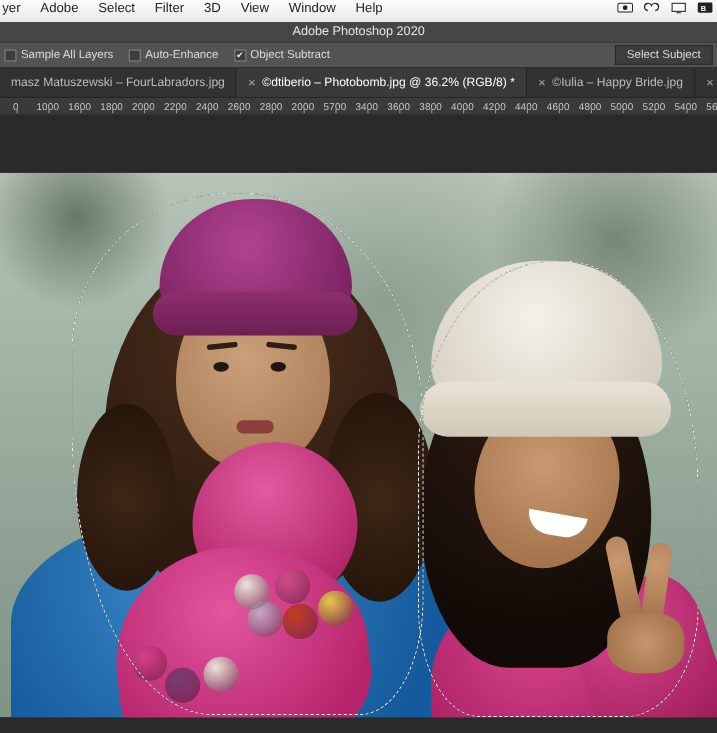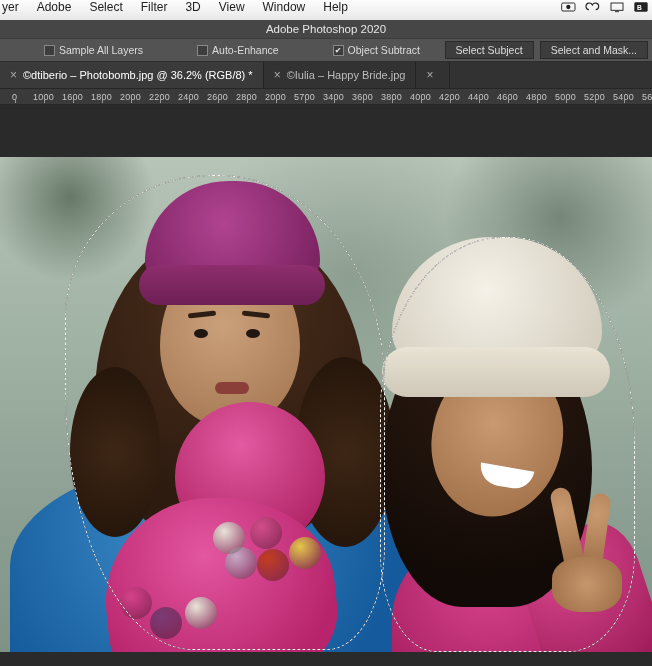--- a/index.html
+++ b/index.html
@@ -14,21 +14,21 @@
 
   
   .title-bar { height: 18px; background: #464646; display:flex; align-items:center; justify-content:center; font-size:11.5px; color:#e6e6e6; }
 
   
   .options-bar { height: 24px; background: #535353; display:flex; align-items:center; padding:0 4px; font-size:10.5px; color:#dcdcdc; border-top:1px solid #3b3b3b; border-bottom:1px solid #2d2d2d; }
   .opt-select { display:flex; align-items:center; background:#3d3d3d; border:1px solid #2a2a2a; height:18px; padding:0 4px; margin-right:14px; width:108px; justify-content:space-between; }
   .opt-select .chev { font-size:9px; color:#bbb; }
   .checkbox { width:11px; height:11px; border:1px solid #888; background:#3d3d3d; display:inline-flex; align-items:center; justify-content:center; margin-right:4px; }
   .checkbox.checked::after { content:"✔"; font-size:8px; color:#eee; }
-  .opt-group { display:flex; align-items:center; margin-right:14px;margin-left:40px; }
+  .opt-group { display:flex; align-items:center; margin-right:14px; }
   .btn { background:#3d3d3d; border:1px solid #2a2a2a; height:18px; padding:0 10px; display:flex; align-items:center; margin-left:6px; color:#ddd; }
   .options-bar .flex { flex:1; }
 
   
   .doc-tabs { height: 26px; background:#323232; display:flex; align-items:stretch; font-size:11px; color:#bdbdbd; }
   .doc-tab { display:flex; align-items:center; padding:0 10px; border-right:1px solid #232323; position:relative; white-space:nowrap; }
   .doc-tab.active { background:#3a3a3a; color:#fff; }
   .doc-tab .close { margin-right:6px; font-size:12px; color:#aaa; }
 
   
@@ -151,26 +151,26 @@
   <div class="opt-group">
     <span class="checkbox checked"></span>
     <span>Object Subtract</span>
   </div>
 
   <span class="flex"></span>
 
   <div class="btn">
     <span>Select Subject</span>
   </div>
-  <div class="btn">
-    <span>Select and Mask...</span>
-  </div>
 </div>
 
 <div class="doc-tabs">
+  <div class="doc-tab no-close">
+    <span>masz Matuszewski – FourLabradors.jpg</span>
+  </div>
   <div class="doc-tab active">
     <span class="close">×</span>
     <span>©dtiberio – Photobomb.jpg @ 36.2% (RGB/8) *</span>
   </div>
   <div class="doc-tab">
     <span class="close">×</span>
     <span>©Iulia – Happy Bride.jpg</span>
   </div>
   <div class="doc-tab">
     <span class="close">×</span>

